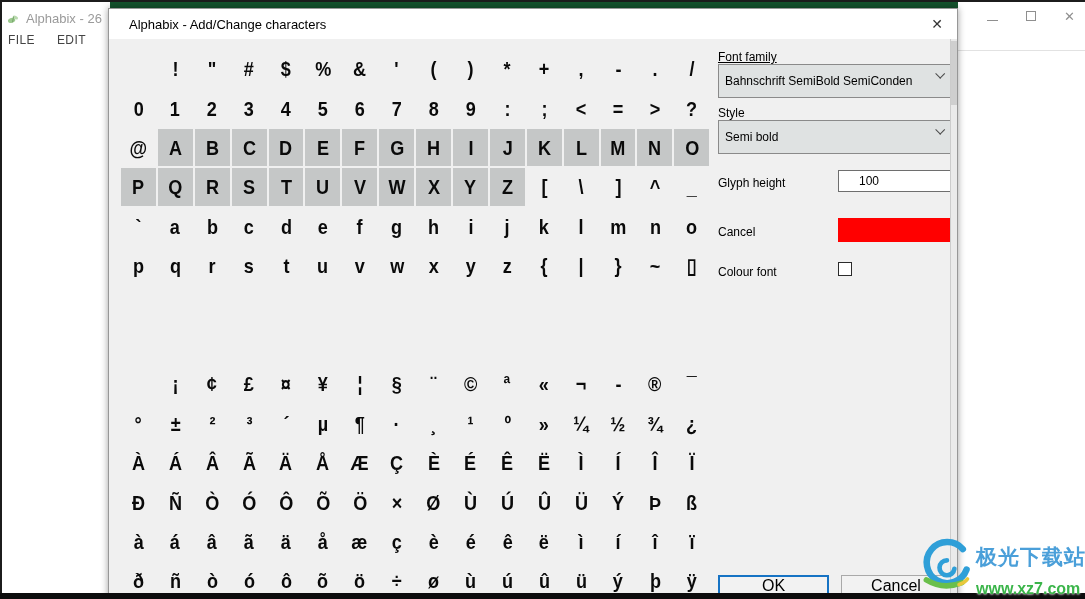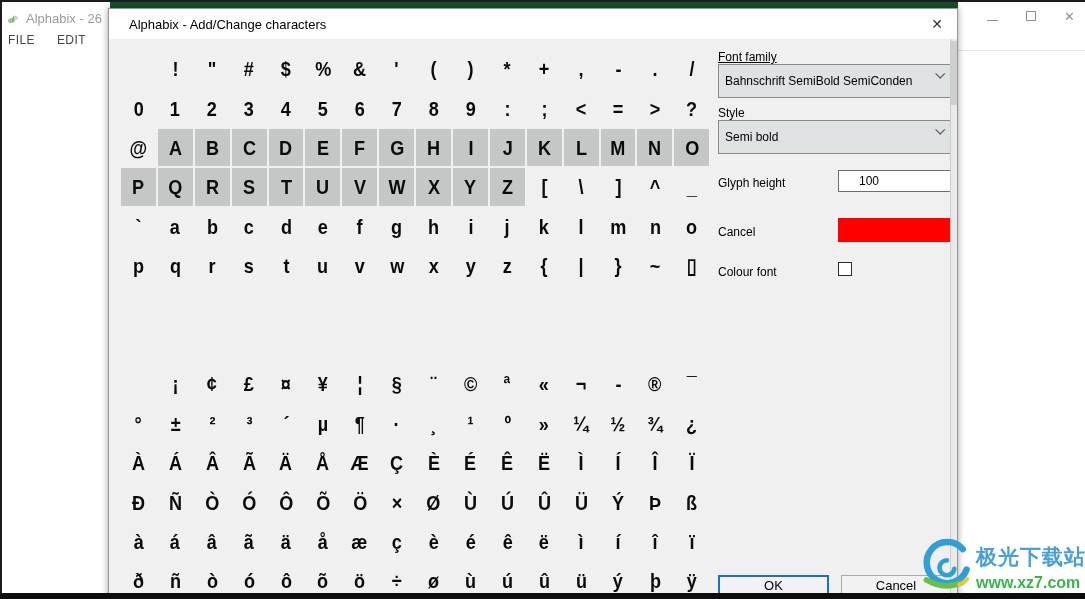--- a/index.html
+++ b/index.html
@@ -46,30 +46,30 @@
   .char-cell span { font-size:21px; font-weight:700; color:#0a0a0a; transform:scaleX(.86); line-height:1; }
 
   
   .panel-label { position:absolute; font-size:12px; color:#000; }
   .combo { position:absolute; left:609px; width:233px; height:34px; background:#dfe2e2; border:1px solid #8a8a8a; font-size:12px; color:#000; display:flex; align-items:center; padding:0 22px 0 6px; cursor:default; }
   .combo .chev { position:absolute; right:7px; top:6px; width:7px; height:7px; border-right:1.4px solid #4a4a4a; border-bottom:1.4px solid #4a4a4a; transform:rotate(45deg) translateY(-1px); }
   #glyph-height-input { position:absolute; left:729px; top:161px; width:113px; height:22px; background:#ffffff; border:1px solid #6e6e6e; font-size:12px; padding-left:20px; font-family:"Liberation Sans", sans-serif; }
   #colour-swatch { position:absolute; left:729px; top:209px; width:113px; height:24px; background:#ff0000; cursor:default; }
   #colour-font-checkbox { position:absolute; left:729px; top:253px; width:14px; height:14px; background:#ffffff; border:1px solid #2b2b2b; cursor:default; }
 
-  .dlg-btn { position:absolute; top:566px; height:21px; font-size:13px; color:#000; background:#f2f2f2; display:flex; align-items:center; justify-content:center; cursor:default; font-family:"Liberation Sans", sans-serif; }
+  .dlg-btn { position:absolute; top:566px; height:21px; font-size:16px; color:#000; background:#f2f2f2; display:flex; align-items:center; justify-content:center; cursor:default; font-family:"Liberation Sans", sans-serif; }
   #ok-button { left:609px; width:111px; border:2px solid #1673c4; }
   #cancel-button { left:732px; width:110px; border:1px solid #a9a9a9; }
 
   
   #watermark { position:absolute; left:918px; top:537px; width:167px; height:58px; z-index:60; display:flex; align-items:flex-start; }
   #wm-logo { width:56px; height:56px; flex:0 0 auto; }
   #wm-texts { display:flex; flex-direction:column; margin-left:2px; margin-top:6px; }
   #wm-name { font-size:21px; font-weight:700; letter-spacing:1px; text-shadow:0 0 2px #fff, 0 0 3px #fff; white-space:nowrap; }
-  #wm-url { font-size:16px; font-weight:700; margin-top:3px; text-shadow:0 0 2px #fff, 0 0 3px #fff; white-space:nowrap; }
+  #wm-url { font-size:16px; font-weight:700; margin-top:9px; text-shadow:0 0 2px #fff, 0 0 3px #fff; white-space:nowrap; }
 
   
   .app-icon { width:15px; height:15px; flex:0 0 auto; }
 </style>
 </head>
 <body>
 
 <div id="screen">
 
   <div id="bg-window-left">

